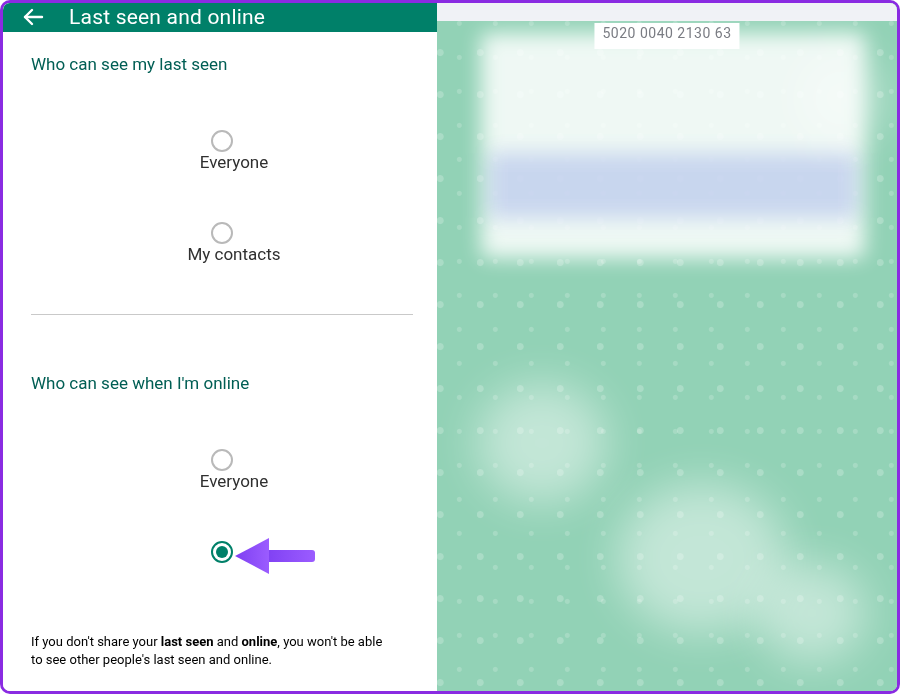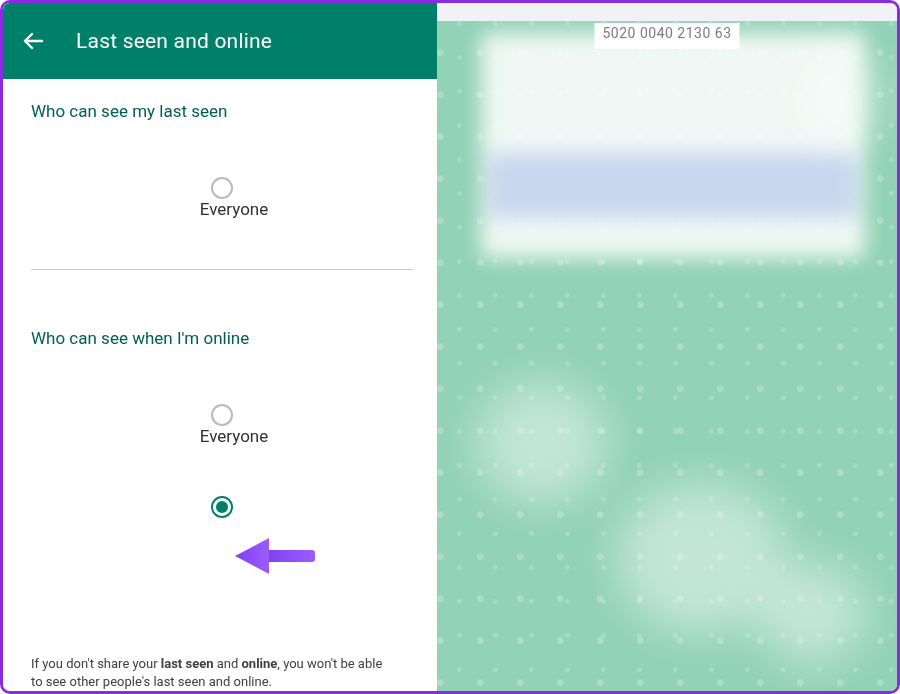--- a/index.html
+++ b/index.html
@@ -13,21 +13,21 @@
       display: flex;
       flex-direction: column;
       background: #ffffff;
     }
     .panel-header {
       background: #008069;
       height: 76px;
       display: flex;
       align-items: center;
       padding-left: 18px;
-      gap: 31px;
+      gap: 24px;
       color: #ffffff;
     }
     .panel-header .back-icon svg { display:block; }
     .panel-header .title {
       font-size: 21px;
       font-weight: 400;
       letter-spacing: .2px;
     }
     .panel-body {
       flex: 1;
@@ -80,23 +80,24 @@
       font-size: 17px;
       color: #303030;
     }
     .divider {
       height: 1px;
       background: #c9c9c9;
       margin: 0 0 0 0;
     }
     .footnote {
       font-size: 13px;
-      color: #404040;
+      color: #000000;
       line-height: 1.4;
       margin-top: auto;
+      margin-bottom: 22px;
       padding-right: 20px;
     }
 
     
     .panel-right {
       flex: 1;
       height: 100%;
       position: relative;
       background: #9fd8bf;
       overflow: hidden;
@@ -178,20 +179,24 @@
     <span class="title">Last seen and online</span>
   </div>
 
   <div class="panel-body">
 
     <div class="section-title">Who can see my last seen</div>
 
     <div class="radio-option">
       <span class="radio-outer"></span>
       <span class="radio-label">Everyone</span>
+    </div>
+    <div class="radio-option">
+      <span class="radio-outer"></span>
+      <span class="radio-label">My contacts</span>
     </div>
 
     <div class="divider"></div>
 
     <div class="section-title second">Who can see when I'm online</div>
 
     <div class="radio-option">
       <span class="radio-outer"></span>
       <span class="radio-label">Everyone</span>
     </div>

